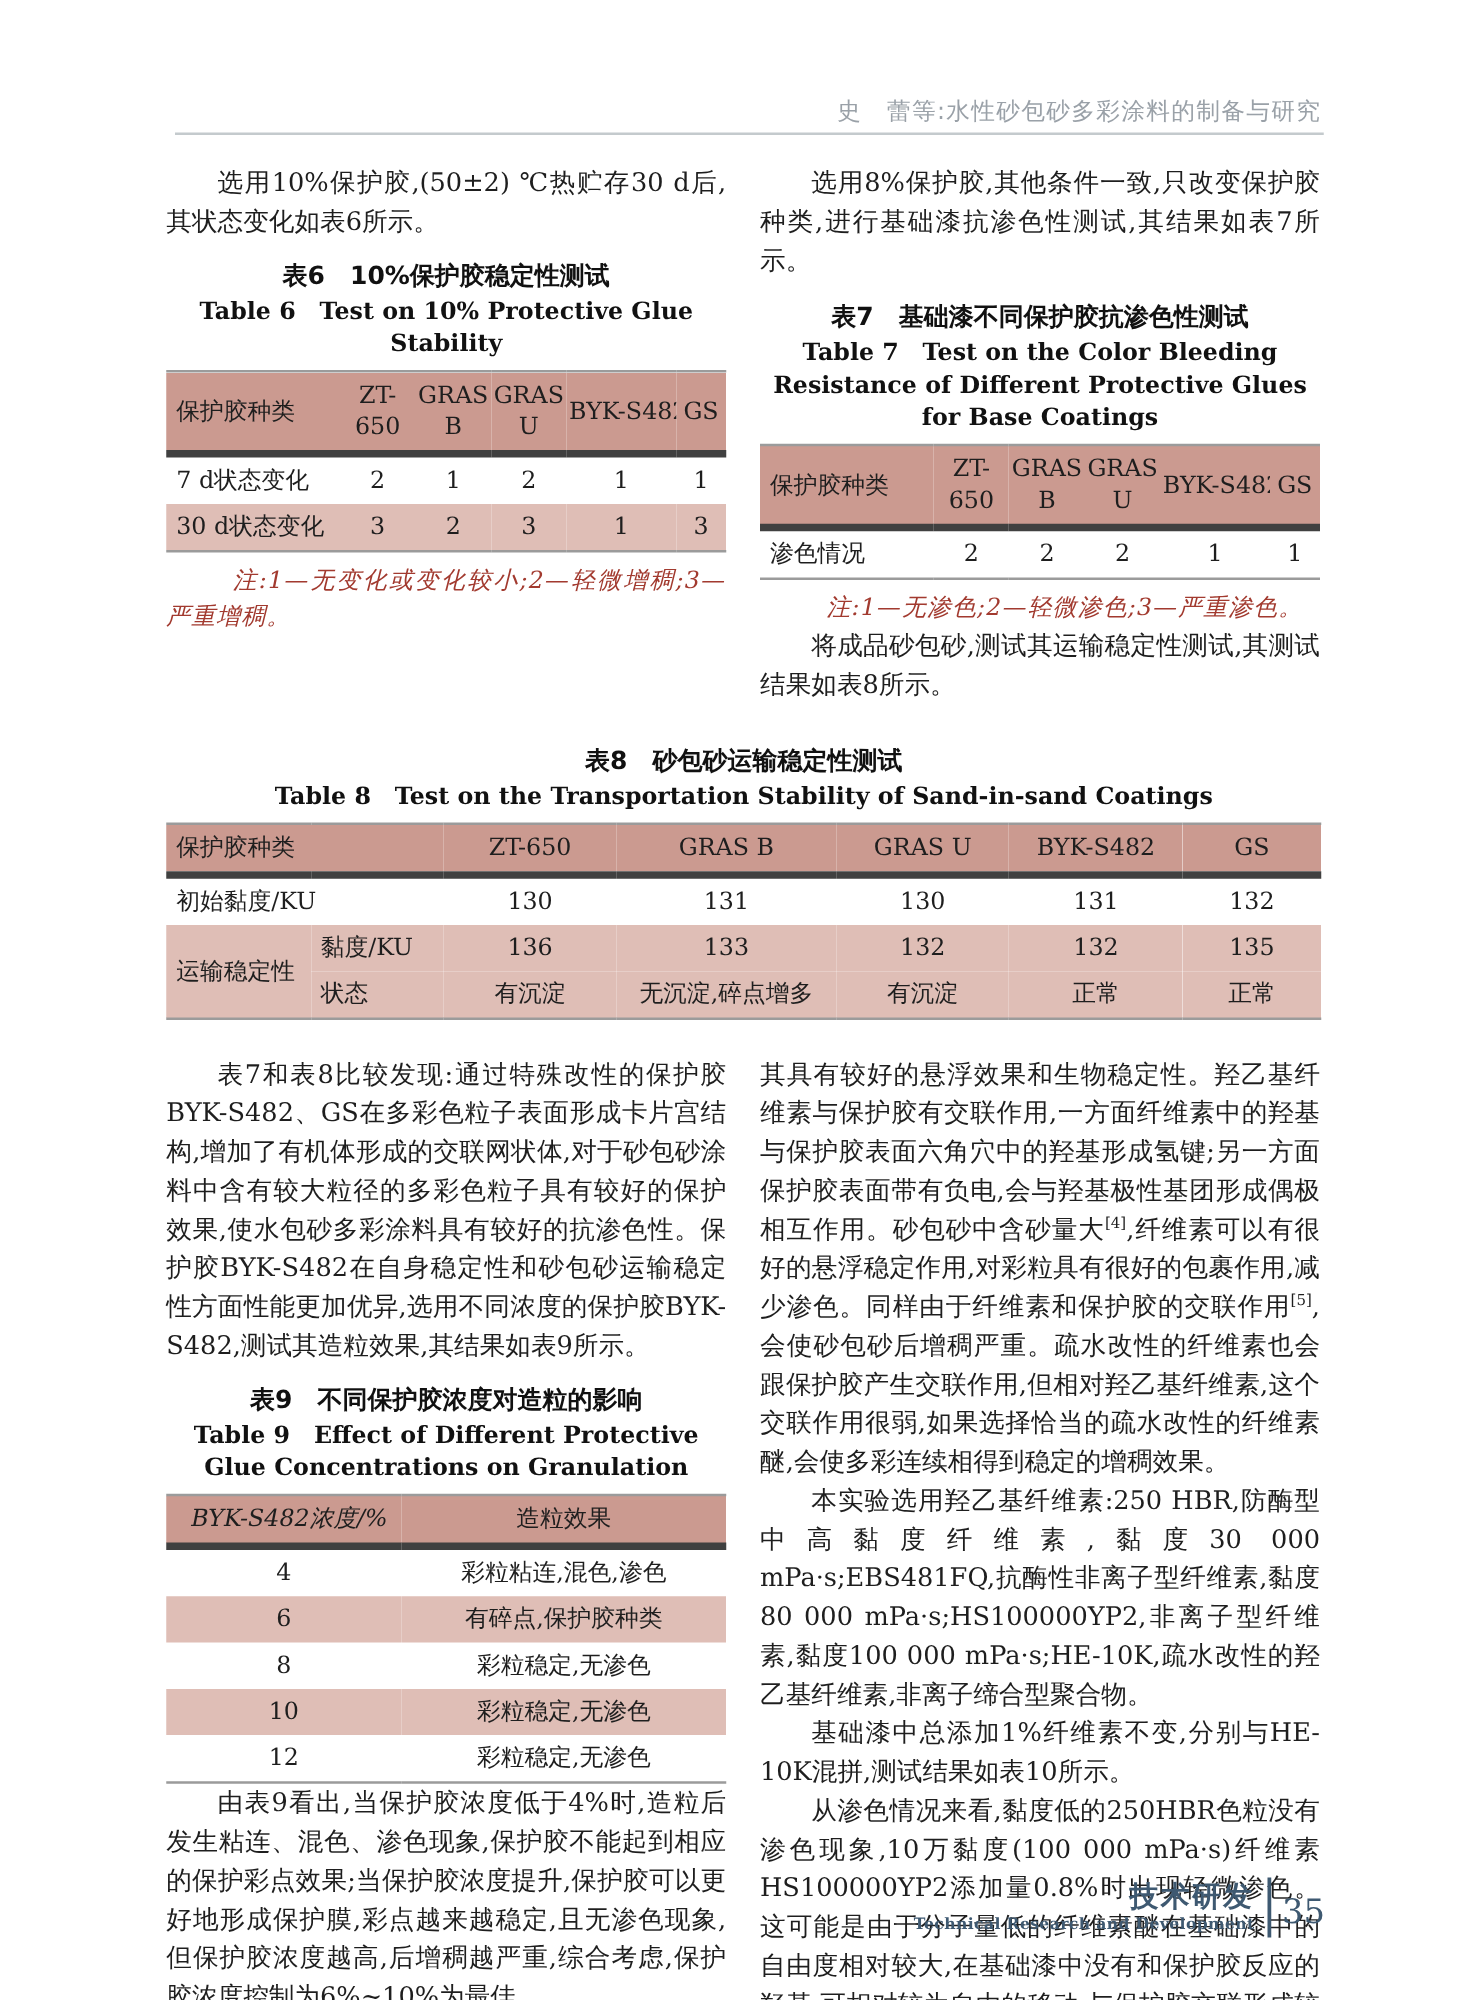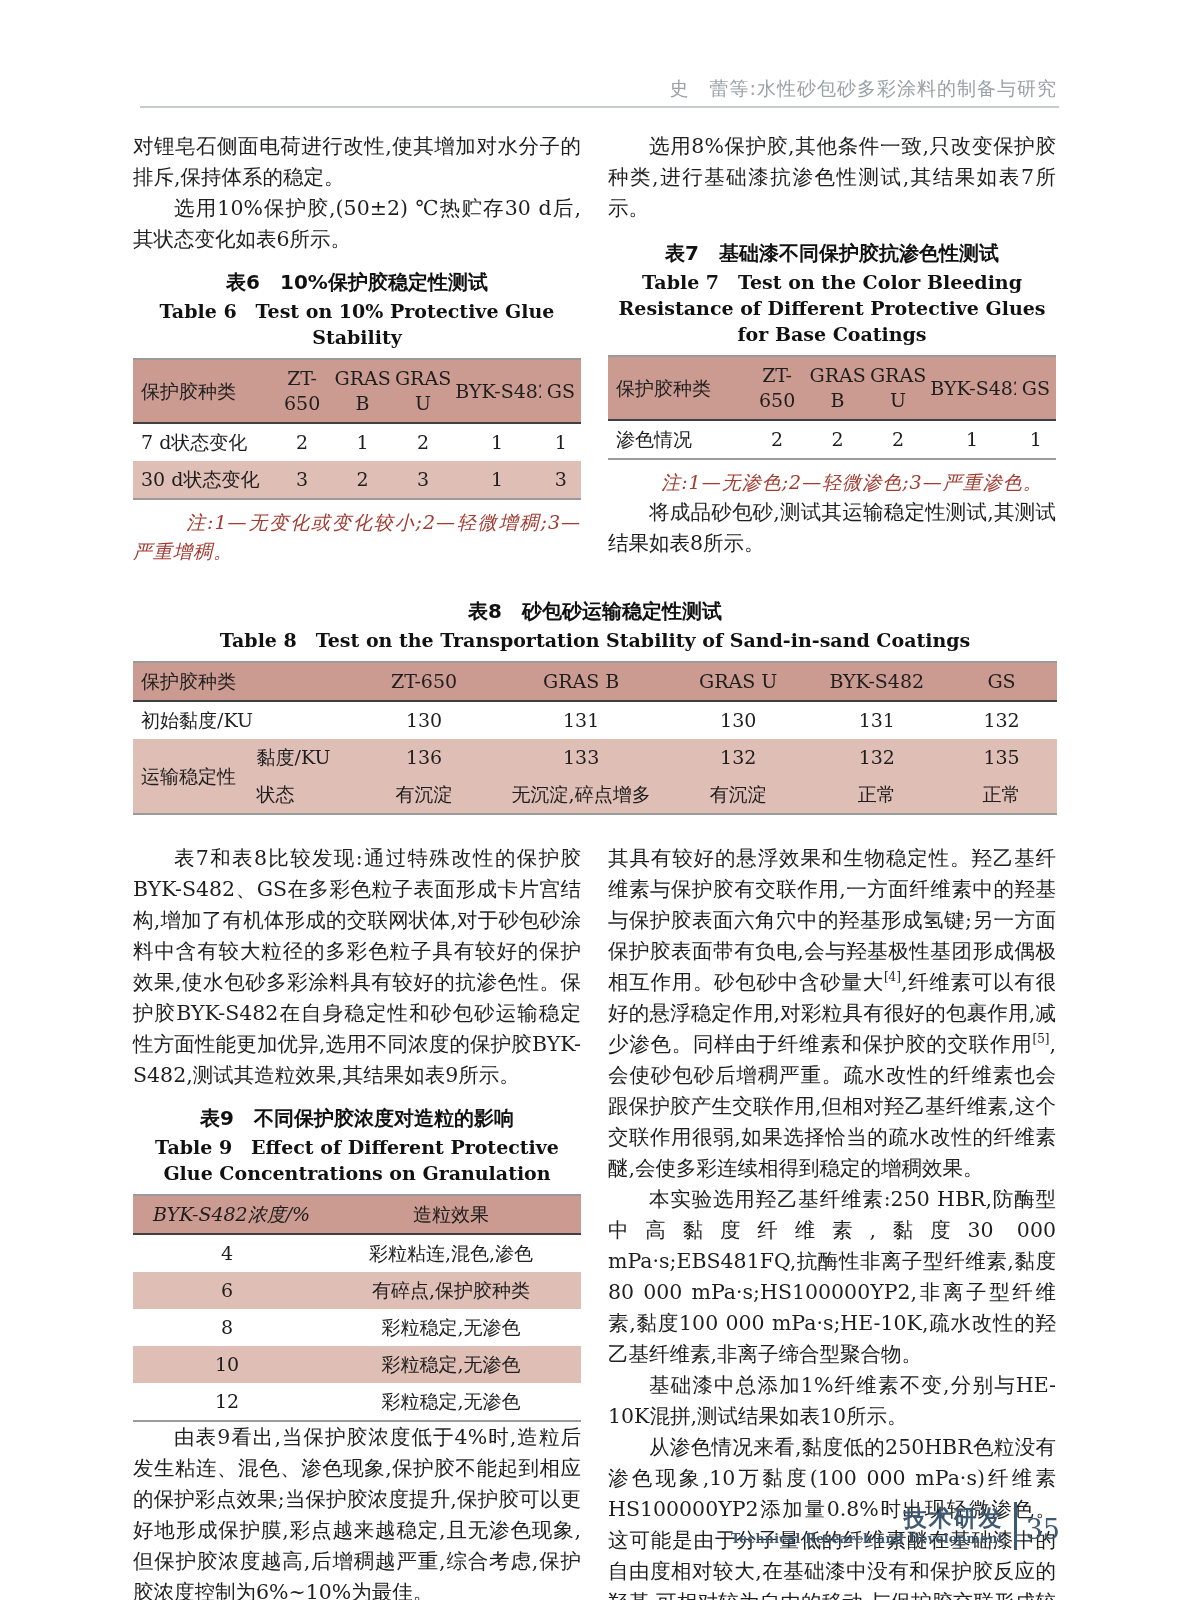--- a/index.html
+++ b/index.html
@@ -22,21 +22,21 @@
 
   
   .tbl-title{margin:14px 0 2px 0;text-align:center;font-weight:bold;font-size:20px;
     font-family:"DejaVu Sans","Liberation Sans",sans-serif;color:#111;}
   .tbl-title-en{margin:2px 0 8px 0;text-align:center;font-weight:bold;font-size:19px;line-height:26px;
     font-family:"DejaVu Serif","Liberation Serif",serif;color:#111;}
 
   
   table.tbl{width:100%;border-collapse:collapse;font-size:19px;table-layout:fixed;}
   table.tbl th,table.tbl td{font-weight:normal;padding:6px 2px;text-align:center;line-height:25px;vertical-align:middle;overflow:hidden;}
-  table.tbl thead tr{background:var(--hdr);border-top:2px solid #9b9b9b;border-bottom:2px solid #404040;}
+  table.tbl thead tr{background:var(--hdr);border-top:2px solid #9b9b9b;border-bottom:6px solid #404040;}
   table.tbl tbody tr:last-child{border-bottom:2px solid #9b9b9b;}
   table.tbl .lbl{text-align:left;padding-left:8px;}
   tr.pink, td.pink{background:var(--pink);}
   .nowrap{white-space:nowrap;}
 
   .note{margin:8px 0 0 0;font-size:19px;line-height:29px;color:var(--notered);
     font-style:italic;text-align:justify;text-indent:2.8em;letter-spacing:1px;}
 
   .t8-block{margin-top:32px;}
   .lower{margin-top:28px;}
@@ -56,21 +56,20 @@
 
 <div class="page">
 
   <div class="running-head">史　蕾等:水性砂包砂多彩涂料的制备与研究</div>
   <div class="head-rule"></div>
 
   <div class="content">
 
     <div class="cols">
       <div class="col">
-        <p class="body">对锂皂石侧面电荷进行改性,使其增加对水分子的排斥,保持体系的稳定。</p>
         <p class="body indent">选用10%保护胶,(50±2) ℃热贮存30 d后,其状态变化如表6所示。</p>
 
         <div class="tbl-title">表6　10%保护胶稳定性测试</div>
         <div class="tbl-title-en">Table 6　Test on 10% Protective Glue Stability</div>
         <table class="tbl">
           <colgroup>
               <col style="width:31%">
               <col style="width:13.5%">
               <col style="width:13.5%">
               <col style="width:13.5%">

